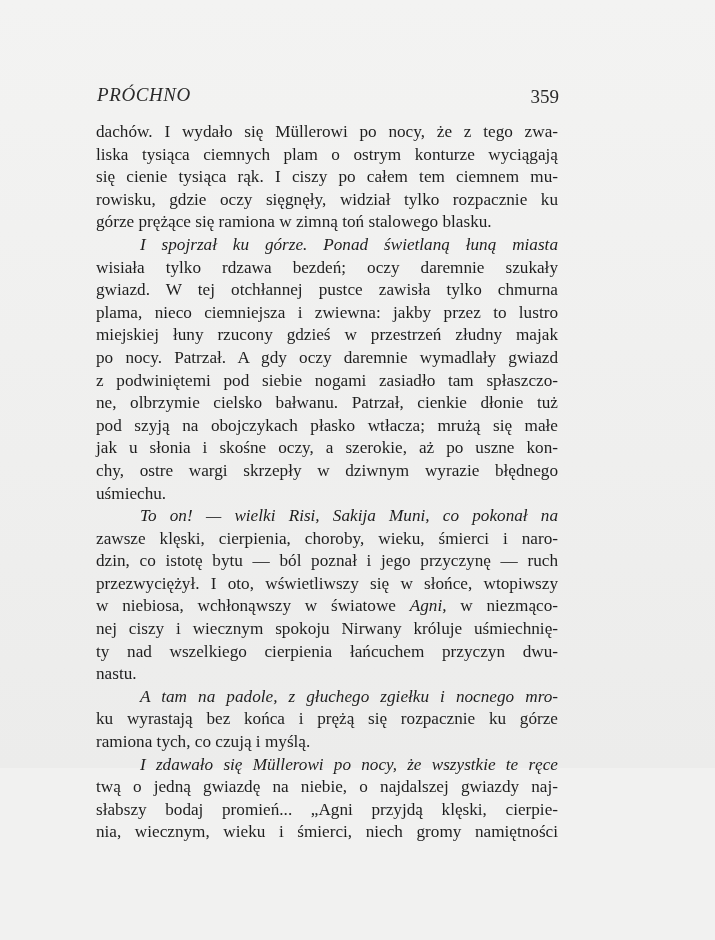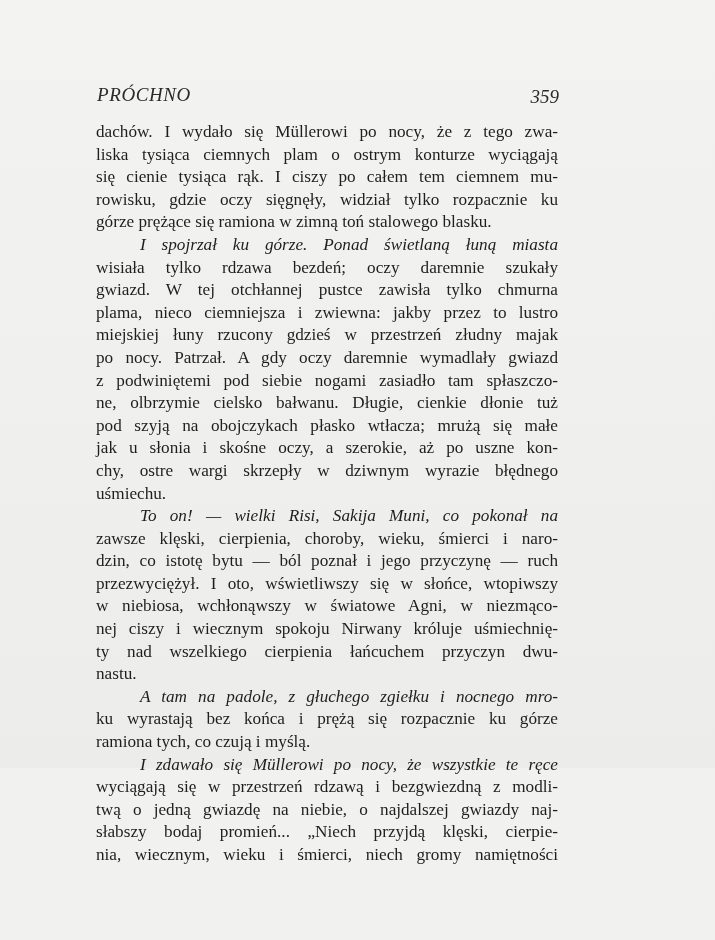--- a/index.html
+++ b/index.html
@@ -15,33 +15,33 @@
     }
     .running-head {
       position: absolute; left: 97px; top: 84px; width: 462px; height: 26px;
     }
     .running-title {
       position: absolute; left: 0; top: 0;
       font-style: italic; font-size: 19px; letter-spacing: 0.6px; color: #2a2a2a;
     }
     .page-number {
       position: absolute; right: 0; top: 2px;
-      font-style: italic; font-size: 19px; color: #2a2a2a;
+      font-size: 19px; color: #2a2a2a;
     }
     .body-text {
       position: absolute; left: 96px; top: 121px; width: 462px;
     }
     .line {
       display: block; height: 22.6px; line-height: 22.6px;
       font-size: 17.2px; white-space: nowrap;
       text-align: justify; text-align-last: justify;
     }
     .line.last { text-align-last: left; }
     .line.indent { padding-left: 44px; font-style: italic; }
-    .ital { }
+    .ital { font-style: italic; }
   </style>
 </head>
 <body>
 
 <div class="page">
   <div class="running-head">
     <span class="running-title">PRÓCHNO</span>
     <span class="page-number">359</span>
   </div>
 
@@ -56,21 +56,21 @@
     </div>
 
     <div>
       <span class="line indent">I spojrzał ku górze.  Ponad świetlaną łuną miasta</span>
       <span class="line">wisiała tylko rdzawa bezdeń; oczy daremnie szukały</span>
       <span class="line">gwiazd.  W tej otchłannej pustce zawisła tylko chmurna</span>
       <span class="line">plama, nieco ciemniejsza i zwiewna: jakby przez to lustro</span>
       <span class="line">miejskiej łuny rzucony gdzieś w przestrzeń złudny majak</span>
       <span class="line">po nocy.  Patrzał.  A gdy oczy daremnie wymadlały gwiazd</span>
       <span class="line">z podwiniętemi pod siebie nogami zasiadło tam spłaszczo-</span>
-      <span class="line">ne, olbrzymie cielsko bałwanu.  Długie, cienkie dłonie tuż</span>
+      <span class="line">ne, olbrzymie cielsko bałwanu.  Patrzał, cienkie dłonie tuż</span>
       <span class="line">pod szyją na obojczykach płasko wtłacza; mrużą się małe</span>
       <span class="line">jak u słonia i skośne oczy, a szerokie, aż po uszne kon-</span>
       <span class="line">chy, ostre wargi skrzepły w dziwnym wyrazie błędnego</span>
       <span class="line last">uśmiechu.</span>
     </div>
 
     <div>
       <span class="line indent">To on! — wielki Risi, Sakija Muni, co pokonał na</span>
       <span class="line">zawsze klęski, cierpienia, choroby, wieku, śmierci i naro-</span>
       <span class="line">dzin, co istotę bytu — ból poznał i jego przyczynę — ruch</span>
@@ -82,19 +82,18 @@
     </div>
 
     <div>
       <span class="line indent">A tam na padole, z głuchego zgiełku i nocnego mro-</span>
       <span class="line">ku wyrastają bez końca i prężą się rozpacznie ku górze</span>
       <span class="line last">ramiona tych, co czują i myślą.</span>
     </div>
 
     <div>
       <span class="line indent">I zdawało się Müllerowi po nocy, że wszystkie te ręce</span>
-      <span class="line">wyciągają się w przestrzeń rdzawą i bezgwiezdną z modli-</span>
       <span class="line">twą o jedną gwiazdę na niebie, o najdalszej gwiazdy naj-</span>
-      <span class="line">słabszy bodaj promień...  „Niech przyjdą klęski, cierpie-</span>
+      <span class="line">słabszy bodaj promień...  „Agni przyjdą klęski, cierpie-</span>
       <span class="line">nia, wiecznym, wieku i śmierci, niech gromy namiętności</span>
     </div>
   </div>
 </div>
 
 </body></html>

